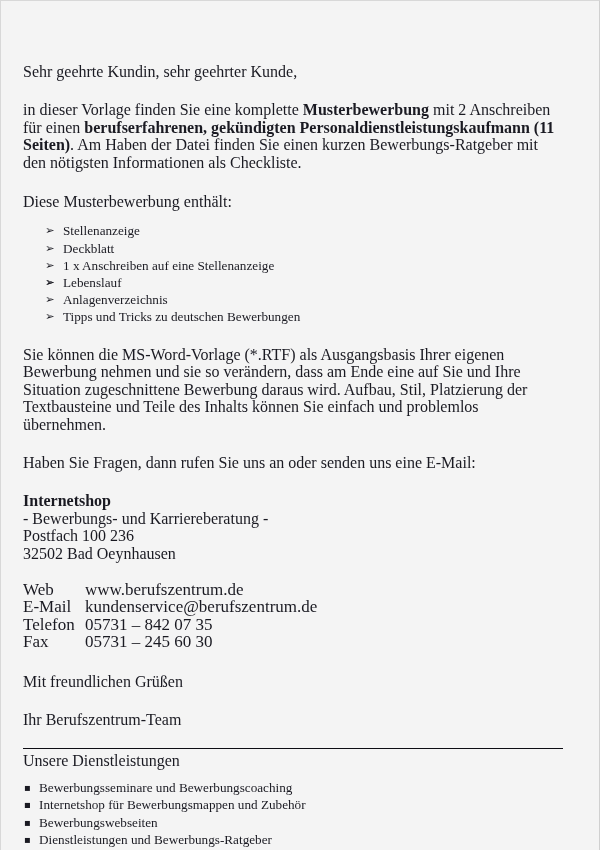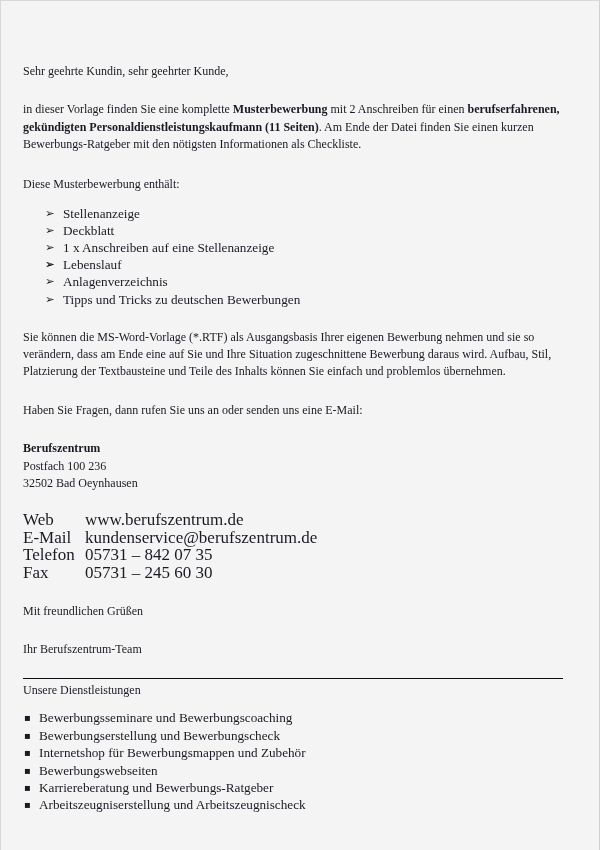--- a/index.html
+++ b/index.html
@@ -27,21 +27,21 @@
     overflow: hidden;
   }
   .content {
     position: absolute;
     left: 22px;
     top: 0;
     width: 540px;
   }
   p, div.line {
     margin: 0;
-    font-size: 12px;
+    font-size: 16px;
     line-height: 17.4px;
   }
   .salutation {
     padding-top: 62px;
   }
   .para {
     padding-top: 21px;
     text-align: left;
   }
   .para b, b {
@@ -132,40 +132,41 @@
   }
 </style>
 </head>
 <body>
 
 <div class="page">
   <div class="content">
 
     <p class="salutation">Sehr geehrte Kundin, sehr geehrter Kunde,</p>
 
-    <p class="para"><span>in dieser Vorlage finden Sie eine komplette </span><b>Musterbewerbung</b><span> mit 2 Anschreiben für einen </span><b>berufserfahrenen, gekündigten Personaldienstleistungskaufmann (11 Seiten)</b><span>. Am Ende der Datei finden Sie einen kurzen Bewerbungs-Ratgeber mit den nötigsten Informationen als Checkliste.</span></p>
+    <p class="para"><span>in dieser Vorlage finden Sie eine komplette </span><b>Musterbewerbung</b><span> mit 2 Anschreiben für einen </span><b>berufserfahrenen, gekündigten Personaldienstleistungskaufmann (11 Seiten)</b><span>. Am Haben der Datei finden Sie einen kurzen Bewerbungs-Ratgeber mit den nötigsten Informationen als Checkliste.</span></p>
 
     <p class="intro-heading">Diese Musterbewerbung enthält:</p>
 
     <ul class="arrow-list">
       <li><span class="bullet-arrow">➢</span><span>Stellenanzeige</span></li>
       <li><span class="bullet-arrow">➢</span><span>Deckblatt</span></li>
       <li><span class="bullet-arrow">➢</span><span>1 x Anschreiben auf eine Stellenanzeige</span></li>
       <li><span class="bullet-arrow">➢</span></li>
       <li><span class="bullet-arrow">➢</span><span>Lebenslauf</span></li>
       <li><span class="bullet-arrow">➢</span><span>Anlagenverzeichnis</span></li>
       <li><span class="bullet-arrow">➢</span><span>Tipps und Tricks zu deutschen Bewerbungen</span></li>
     </ul>
 
     <p class="para">Sie können die MS-Word-Vorlage (*.RTF) als Ausgangsbasis Ihrer eigenen Bewerbung nehmen und sie so verändern, dass am Ende eine auf Sie und Ihre Situation zugeschnittene Bewerbung daraus wird. Aufbau, Stil, Platzierung der Textbausteine und Teile des Inhalts können Sie einfach und problemlos übernehmen.</p>
 
     <p class="para">Haben Sie Fragen, dann rufen Sie uns an oder senden uns eine E-Mail:</p>
 
     <div class="address-block">
-      <div class="line org">Berufszentrum</div>
+      <div class="line org">Internetshop</div>
+      <div class="line">- Bewerbungs- und Karriereberatung -</div>
       <div class="line">Postfach 100 236</div>
       <div class="line">32502 Bad Oeynhausen</div>
     </div>
 
     <table class="contact">
       <tbody>
         <tr>
           <td class="label">Web</td>
           <td class="value">www.berufszentrum.de</td>
         </tr>
@@ -187,22 +188,22 @@
     <p class="closing">Mit freundlichen Grüßen</p>
 
     <p class="signature">Ihr Berufszentrum-Team</p>
 
     <hr class="divider">
 
     <p class="services-heading">Unsere Dienstleistungen</p>
 
     <ul class="square-list">
       <li><span class="bullet-square">▪</span><span>Bewerbungsseminare und Bewerbungscoaching</span></li>
-      <li><span class="bullet-square">▪</span><span>Bewerbungserstellung und Bewerbungscheck</span></li>
+      <li><span class="bullet-square">▪</span></li>
       <li><span class="bullet-square">▪</span><span>Internetshop für Bewerbungsmappen und Zubehör</span></li>
       <li><span class="bullet-square">▪</span><span>Bewerbungswebseiten</span></li>
-      <li><span class="bullet-square">▪</span><span>Karriereberatung und Bewerbungs-Ratgeber</span></li>
+      <li><span class="bullet-square">▪</span><span>Dienstleistungen und Bewerbungs-Ratgeber</span></li>
       <li><span class="bullet-square">▪</span><span>Arbeitszeugniserstellung und Arbeitszeugnischeck</span></li>
 
     </ul>
 
   </div>
 </div>
 
 </body></html>

